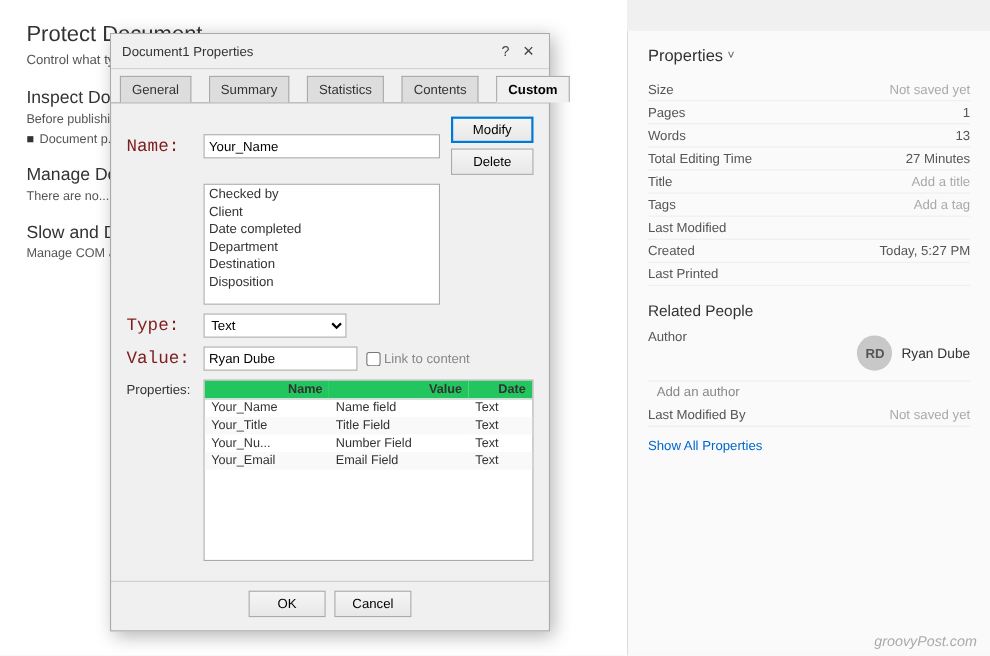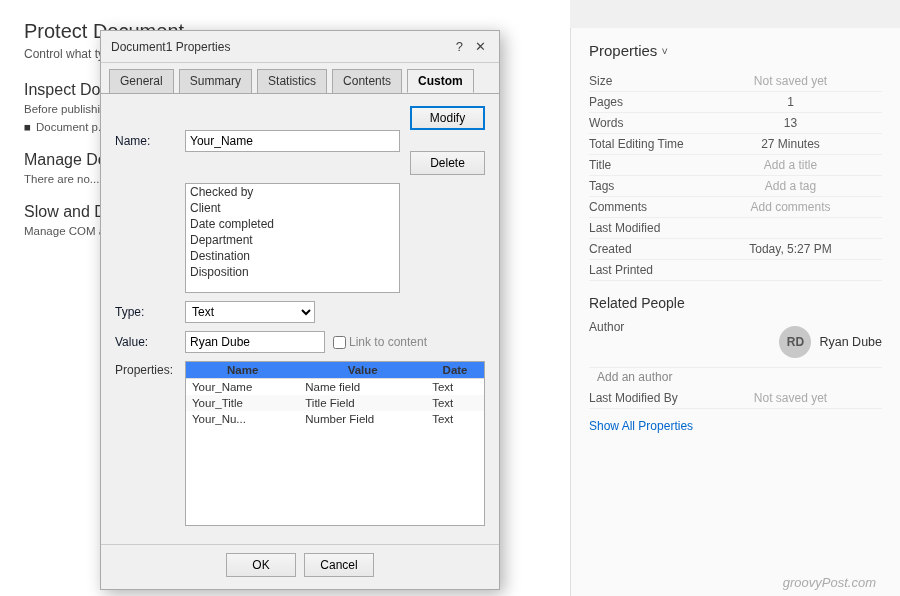--- a/index.html
+++ b/index.html
@@ -102,21 +102,21 @@
       font-size: 13px;
       color: #444;
       padding: 0 3px;
     }
 
     
     .tabs-bar {
       display: flex;
       background: #f0f0f0;
       padding: 6px 8px 0;
-      gap: 5px;
+      gap: 16px;
       border-bottom: 1px solid #aaa;
     }
 
     .tab {
       padding: 4px 10px;
       font-size: 12px;
       background: #ddd;
       border: 1px solid #aaa;
       border-bottom: none;
       cursor: pointer;
@@ -138,23 +138,24 @@
     }
 
     .field-row {
       display: flex;
       align-items: center;
       margin-bottom: 8px;
     }
 
     .field-label {
       width: 70px;
-      font-size: 12px;
-      color: #0f172a;
+      font-size: 16px;
+      color: #7f1d1d;
       flex-shrink: 0;
+      font-family: Liberation Mono, monospace;
     }
 
     .field-input {
       flex: 1;
       height: 22px;
       border: 1px solid #aaa;
       padding: 1px 4px;
       font-size: 12px;
       background: #fff;
     }
@@ -171,21 +172,21 @@
     .name-list-item {
       padding: 1px 4px;
       cursor: pointer;
       color: #333;
     }
 
     
     .right-buttons {
       display: flex;
       flex-direction: column;
-      gap: 21px;
+      gap: 5px;
       margin-left: 10px;
       justify-content: flex-end;
       padding-top: 0;
     }
 
     .dlg-action-btn {
       width: 75px;
       height: 24px;
       font-size: 12px;
       cursor: pointer;
@@ -249,26 +250,26 @@
       overflow-y: auto;
     }
 
     .props-table {
       width: 100%;
       border-collapse: collapse;
       font-size: 11.5px;
     }
 
     .props-table th {
-      text-align: center;
+      text-align: right;
       padding: 2px 6px;
       font-weight: 600;
       color: #333;
       border-bottom: 1px solid #ddd;
-      background: #3b82f6;
+      background: #22c55e;
       font-size: 11.5px;
     }
 
     .props-table td {
       padding: 2px 6px;
       color: #333;
     }
 
     .props-table tr:nth-child(even) td {
       background: #f9f9f9;
@@ -326,21 +327,21 @@
       font-size: 12px;
     }
 
     .prop-key {
       color: #555;
       min-width: 110px;
     }
 
     .prop-val {
       color: #555;
-      text-align: center;
+      text-align: right;
       flex: 1;
     }
 
     .prop-val.muted {
       color: #aaa;
     }
 
     .section-heading {
       font-size: 14px;
       font-weight: 400;
@@ -384,21 +385,21 @@
       font-size: 12px;
       color: #0066cc;
       cursor: pointer;
       margin-top: 10px;
       display: block;
     }
 
     .watermark {
       position: absolute;
       bottom: 6px;
-      right: 24px;
+      right: 12px;
       font-size: 13px;
       color: #aaa;
       font-style: italic;
     }
   </style>
 </head>
 <body>
 
 <div class="left-panel">
   <h2>Protect Document</h2>
@@ -503,20 +504,25 @@
               <tr>
                 <td>Your_Title</td>
                 <td>Title Field</td>
                 <td>Text</td>
               </tr>
               <tr>
                 <td>Your_Nu...</td>
                 <td>Number Field</td>
                 <td>Text</td>
               </tr>
+              <tr>
+                <td>Your_Email</td>
+                <td>Email Field</td>
+                <td>Text</td>
+              </tr>
             </tbody>
           </table>
         </div>
       </div>
     </div>
 
     <div class="dialog-footer">
       <button class="footer-btn">OK</button>
       <button class="footer-btn">Cancel</button>
     </div>
@@ -546,24 +552,20 @@
       <span class="prop-key">Total Editing Time</span>
       <span class="prop-val">27 Minutes</span>
     </div>
     <div class="prop-row">
       <span class="prop-key">Title</span>
       <span class="prop-val muted">Add a title</span>
     </div>
     <div class="prop-row">
       <span class="prop-key">Tags</span>
       <span class="prop-val muted">Add a tag</span>
-    </div>
-    <div class="prop-row">
-      <span class="prop-key">Comments</span>
-      <span class="prop-val muted">Add comments</span>
     </div>
   </div>
 
 
   <div>
     <div class="prop-row">
       <span class="prop-key">Last Modified</span>
       <span class="prop-val"></span>
     </div>
     <div class="prop-row">

